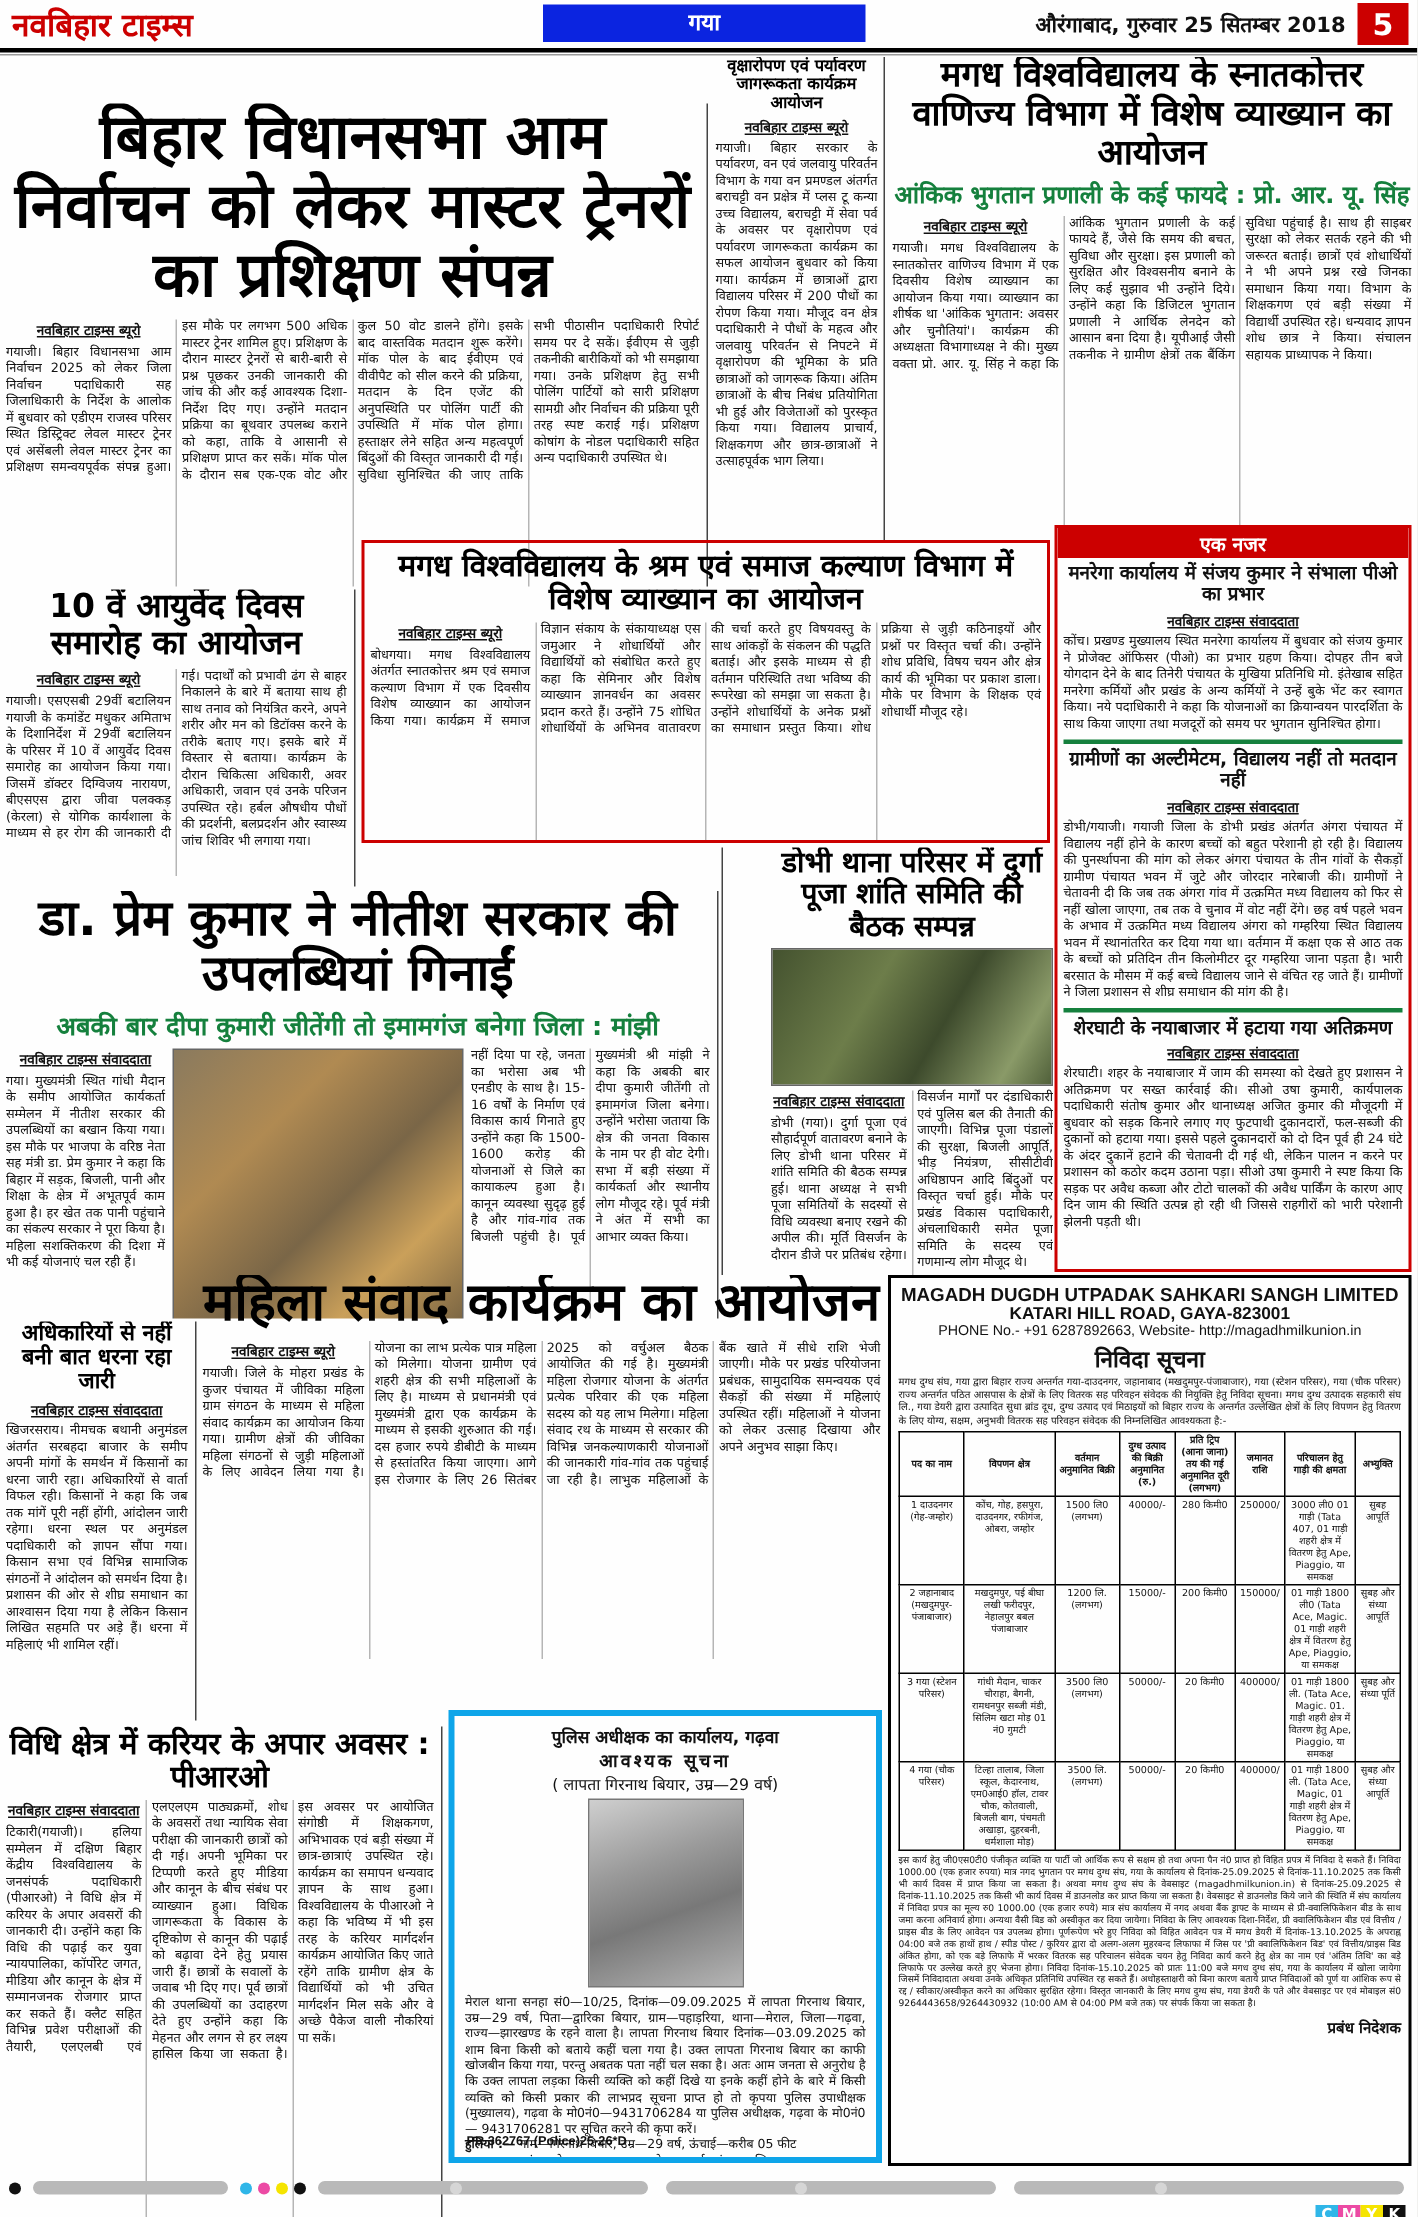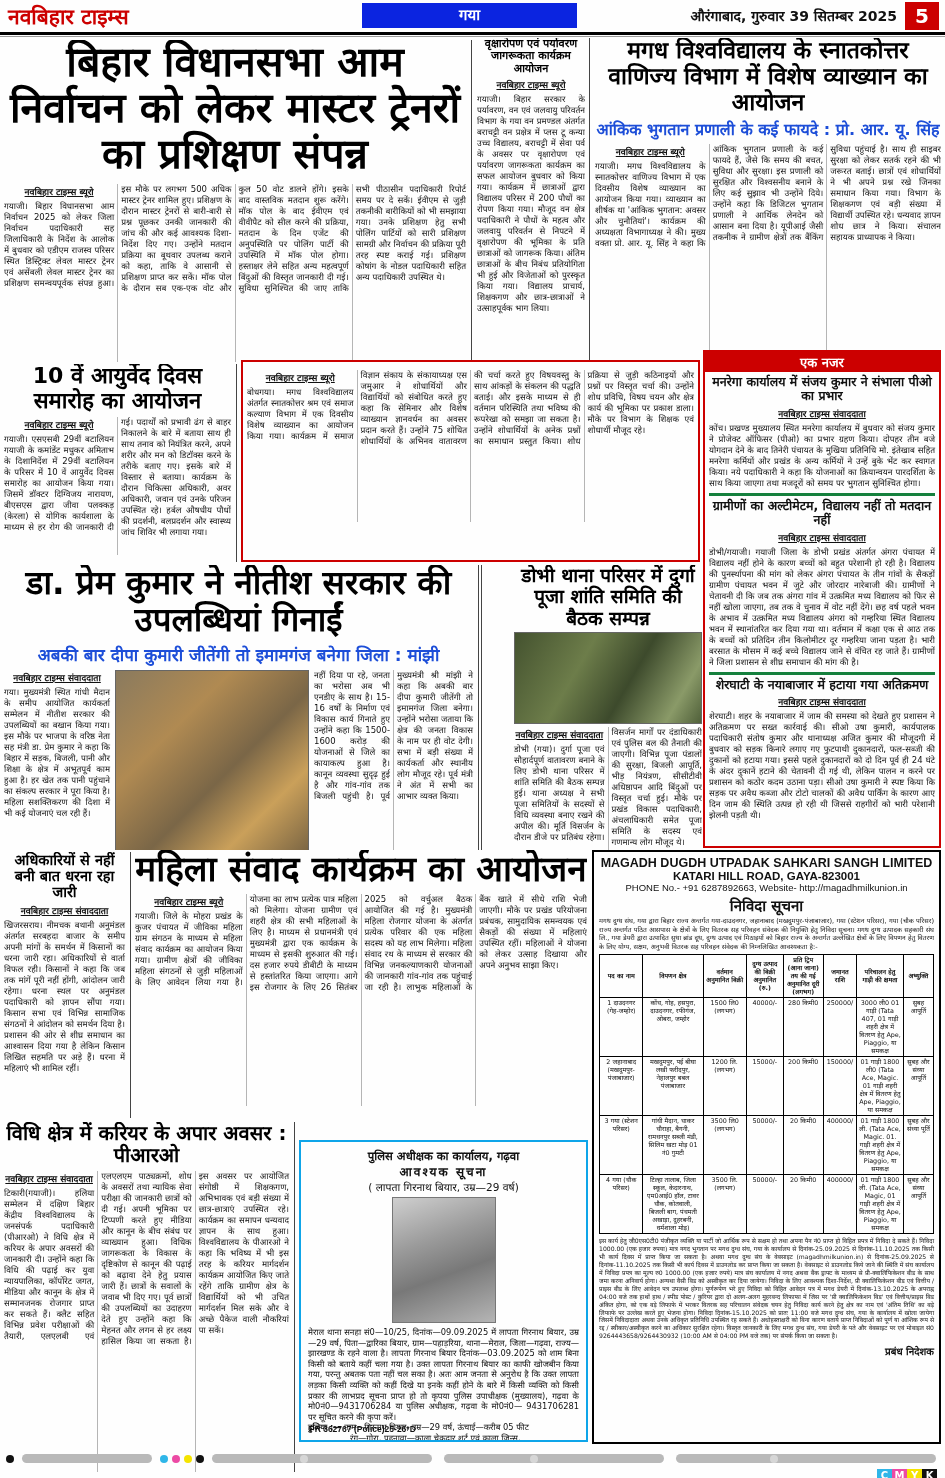--- a/index.html
+++ b/index.html
@@ -11,39 +11,39 @@
             border-bottom:2px solid #222;padding:0 4px 2px 2px;}
   #edition-tab{position:absolute;left:362px;top:3px;width:215px;height:25px;background:#0b24e0;
                color:#fff;font-weight:bold;font-size:15px;text-align:center;line-height:25px;}
   #page-date{position:absolute;right:48px;top:6px;font-size:14px;font-weight:bold;}
   #page-num{position:absolute;right:6px;top:2px;width:34px;height:28px;background:#c00;color:#fff;
             font-size:20px;font-weight:bold;text-align:center;line-height:28px;}
   #head-rule{position:absolute;left:0;top:32px;width:945px;height:5px;border-top:3px solid #000;border-bottom:1px solid #999;}
   
   .art{position:absolute;overflow:hidden;}
   .hl{font-weight:bold;text-align:center;line-height:1.12;color:#000;}
-  .sub{font-weight:bold;text-align:center;color:#1d4ed8;}
+  .sub{font-weight:bold;text-align:center;color:#15803d;}
   .byline{font-weight:bold;text-decoration:underline;text-align:center;font-size:9px;margin:3px 0;}
   .body{font-size:8.5px;line-height:11px;text-align:justify;}
   .c2{column-count:2;column-gap:7px;column-rule:1px solid #b5b5b5;}
   .c3{column-count:3;column-gap:7px;column-rule:1px solid #b5b5b5;}
   .c4{column-count:4;column-gap:7px;column-rule:1px solid #b5b5b5;}
   .vl{border-left:1px solid #444;padding-left:5px;}
-  .vr{border-right:1px solid #444;padding-right:5px;}
+  .vr{border-right:1px solid #444;padding-right:5px;margin-top:29px;}
   .redbox{border:2px solid #c00;padding:4px;}
   .photo{background:linear-gradient(135deg,#8a7a5e 0%,#b08a52 30%,#7a6647 55%,#caa05a 75%,#6e5c40 100%);}
   .photo-green{background:linear-gradient(120deg,#44522f 0%,#6d7d4a 35%,#3d4a2c 60%,#8a9a68 85%,#50603a 100%);}
   .photo-bw{background:linear-gradient(160deg,#cfcfcf 0%,#9a9a9a 35%,#787878 60%,#b5b5b5 100%);}
   
   #eknajar-title{background:#c00;color:#fff;font-weight:bold;font-size:13px;text-align:center;padding:1px 0;margin:-4px -4px 3px -4px;}
   .en-hl{font-weight:bold;font-size:12.5px;text-align:center;line-height:1.15;margin-top:2px;}
   .en-item{border-bottom:3px solid #15803d;padding-bottom:4px;margin-bottom:3px;}
   .en-item:last-child{border-bottom:none;}
   
-  #police-box{border:2px solid #0ea5e9;padding:6px 7px;}
+  #police-box{border:4px solid #0ea5e9;padding:6px 7px;}
   #police-box .office{font-weight:bold;text-align:center;font-size:11.5px;}
   #police-box .ntitle{font-weight:bold;text-align:center;font-size:12px;letter-spacing:2px;}
   #police-box .subject{font-weight:normal;text-align:center;font-size:10.5px;margin-bottom:3px;}
   #police-box .nbody{font-size:8.3px;line-height:10.6px;text-align:justify;margin-top:4px;}
   .hulia{font-size:8.3px;line-height:10.6px;}
   .pr-ref{position:absolute;left:8px;bottom:6px;font-weight:bold;font-size:8.5px;font-family:"Liberation Sans",sans-serif;}
   
   #tender-box{border:2px solid #000;padding:4px 5px;font-family:"Liberation Sans",sans-serif;}
   #tender-box .org1{font-weight:bold;text-align:center;font-size:12.5px;}
   #tender-box .org2{font-weight:bold;text-align:center;font-size:11.5px;}
@@ -63,21 +63,21 @@
   #cmyk{position:absolute;right:8px;bottom:0;height:14px;}
   #cmyk span{display:inline-block;width:15px;height:14px;font-size:10px;font-weight:bold;text-align:center;line-height:14px;color:#fff;}
 </style>
 </head>
 <body>
 
 <div id="page">
 
   <div id="masthead">नवबिहार टाइम्स</div>
   <div id="edition-tab">गया</div>
-  <div id="page-date">औरंगाबाद, गुरुवार 39 सितम्बर 2025</div>
+  <div id="page-date">औरंगाबाद, गुरुवार 25 सितम्बर 2018</div>
   <div id="page-num">5</div>
   <div id="head-rule"></div>
 
   <div class="art vr" style="left:4px;top:40px;width:468px;height:322px;">
     <div class="hl" style="font-size:41px;">बिहार विधानसभा आम निर्वाचन को लेकर मास्टर ट्रेनरों का प्रशिक्षण संपन्न</div>
     <div class="body c4" style="height:188px;margin-top:6px;">
       <div class="byline">नवबिहार टाइम्स ब्यूरो</div>
       <span>गयाजी। बिहार विधानसभा आम निर्वाचन 2025 को लेकर जिला निर्वाचन पदाधिकारी सह जिलाधिकारी के निर्देश के आलोक में बुधवार को एडीएम राजस्व परिसर स्थित डिस्ट्रिक्ट लेवल मास्टर ट्रेनर एवं असेंबली लेवल मास्टर ट्रेनर का प्रशिक्षण समन्वयपूर्वक संपन्न हुआ। इस मौके पर लगभग 500 अधिक मास्टर ट्रेनर शामिल हुए। प्रशिक्षण के दौरान मास्टर ट्रेनरों से बारी-बारी से प्रश्न पूछकर उनकी जानकारी की जांच की और कई आवश्यक दिशा-निर्देश दिए गए। उन्होंने मतदान प्रक्रिया का बूथवार उपलब्ध कराने को कहा, ताकि वे आसानी से प्रशिक्षण प्राप्त कर सकें। मॉक पोल के दौरान सब एक-एक वोट और कुल 50 वोट डालने होंगे। इसके बाद वास्तविक मतदान शुरू करेंगे। मॉक पोल के बाद ईवीएम एवं वीवीपैट को सील करने की प्रक्रिया, मतदान के दिन एजेंट की अनुपस्थिति पर पोलिंग पार्टी की उपस्थिति में मॉक पोल होगा। हस्ताक्षर लेने सहित अन्य महत्वपूर्ण बिंदुओं की विस्तृत जानकारी दी गई। सुविधा सुनिश्चित की जाए ताकि सभी पीठासीन पदाधिकारी रिपोर्ट समय पर दे सकें। ईवीएम से जुड़ी तकनीकी बारीकियों को भी समझाया गया। उनके प्रशिक्षण हेतु सभी पोलिंग पार्टियों को सारी प्रशिक्षण सामग्री और निर्वाचन की प्रक्रिया पूरी तरह स्पष्ट कराई गई। प्रशिक्षण कोषांग के नोडल पदाधिकारी सहित अन्य पदाधिकारी उपस्थित थे।</span>
     </div>
   </div>
@@ -99,20 +99,21 @@
 
   <div class="art vr" style="left:4px;top:364px;width:233px;height:198px;">
     <div class="hl" style="font-size:22px;">10 वें आयुर्वेद दिवस समारोह का आयोजन</div>
     <div class="body c2" style="height:138px;margin-top:4px;">
       <div class="byline">नवबिहार टाइम्स ब्यूरो</div>
       <span>गयाजी। एसएसबी 29वीं बटालियन गयाजी के कमांडेंट मधुकर अमिताभ के दिशानिर्देश में 29वीं बटालियन के परिसर में 10 वें आयुर्वेद दिवस समारोह का आयोजन किया गया। जिसमें डॉक्टर दिग्विजय नारायण, बीएसएस द्वारा जीवा पलक्कड़ (केरला) से योगिक कार्यशाला के माध्यम से हर रोग की जानकारी दी गई। पदार्थों को प्रभावी ढंग से बाहर निकालने के बारे में बताया साथ ही साथ तनाव को नियंत्रित करने, अपने शरीर और मन को डिटॉक्स करने के तरीके बताए गए। इसके बारे में विस्तार से बताया। कार्यक्रम के दौरान चिकित्सा अधिकारी, अवर अधिकारी, जवान एवं उनके परिजन उपस्थित रहे। हर्बल औषधीय पौधों की प्रदर्शनी, बलप्रदर्शन और स्वास्थ्य जांच शिविर भी लगाया गया।</span>
     </div>
   </div>
 
   <div class="art redbox" style="left:241px;top:360px;width:459px;height:202px;">
+    <div class="hl" style="font-size:20px;">मगध विश्वविद्यालय के श्रम एवं समाज कल्याण विभाग में विशेष व्याख्यान का आयोजन</div>
     <div class="body c4" style="height:152px;margin-top:4px;">
       <div class="byline">नवबिहार टाइम्स ब्यूरो</div>
       <span>बोधगया। मगध विश्वविद्यालय अंतर्गत स्नातकोत्तर श्रम एवं समाज कल्याण विभाग में एक दिवसीय विशेष व्याख्यान का आयोजन किया गया। कार्यक्रम में समाज विज्ञान संकाय के संकायाध्यक्ष एस जमुआर ने शोधार्थियों और विद्यार्थियों को संबोधित करते हुए कहा कि सेमिनार और विशेष व्याख्यान ज्ञानवर्धन का अवसर प्रदान करते हैं। उन्होंने 75 शोधित शोधार्थियों के अभिनव वातावरण की चर्चा करते हुए विषयवस्तु के साथ आंकड़ों के संकलन की पद्धति बताई। और इसके माध्यम से ही वर्तमान परिस्थिति तथा भविष्य की रूपरेखा को समझा जा सकता है। उन्होंने शोधार्थियों के अनेक प्रश्नों का समाधान प्रस्तुत किया। शोध प्रक्रिया से जुड़ी कठिनाइयों और प्रश्नों पर विस्तृत चर्चा की। उन्होंने शोध प्रविधि, विषय चयन और क्षेत्र कार्य की भूमिका पर प्रकाश डाला। मौके पर विभाग के शिक्षक एवं शोधार्थी मौजूद रहे।</span>
     </div>
   </div>
 
   <div class="art redbox" style="left:703px;top:350px;width:238px;height:498px;">
     <div id="eknajar-title">एक नजर</div>
     <div class="en-item">
       <div class="en-hl">मनरेगा कार्यालय में संजय कुमार ने संभाला पीओ का प्रभार</div>

